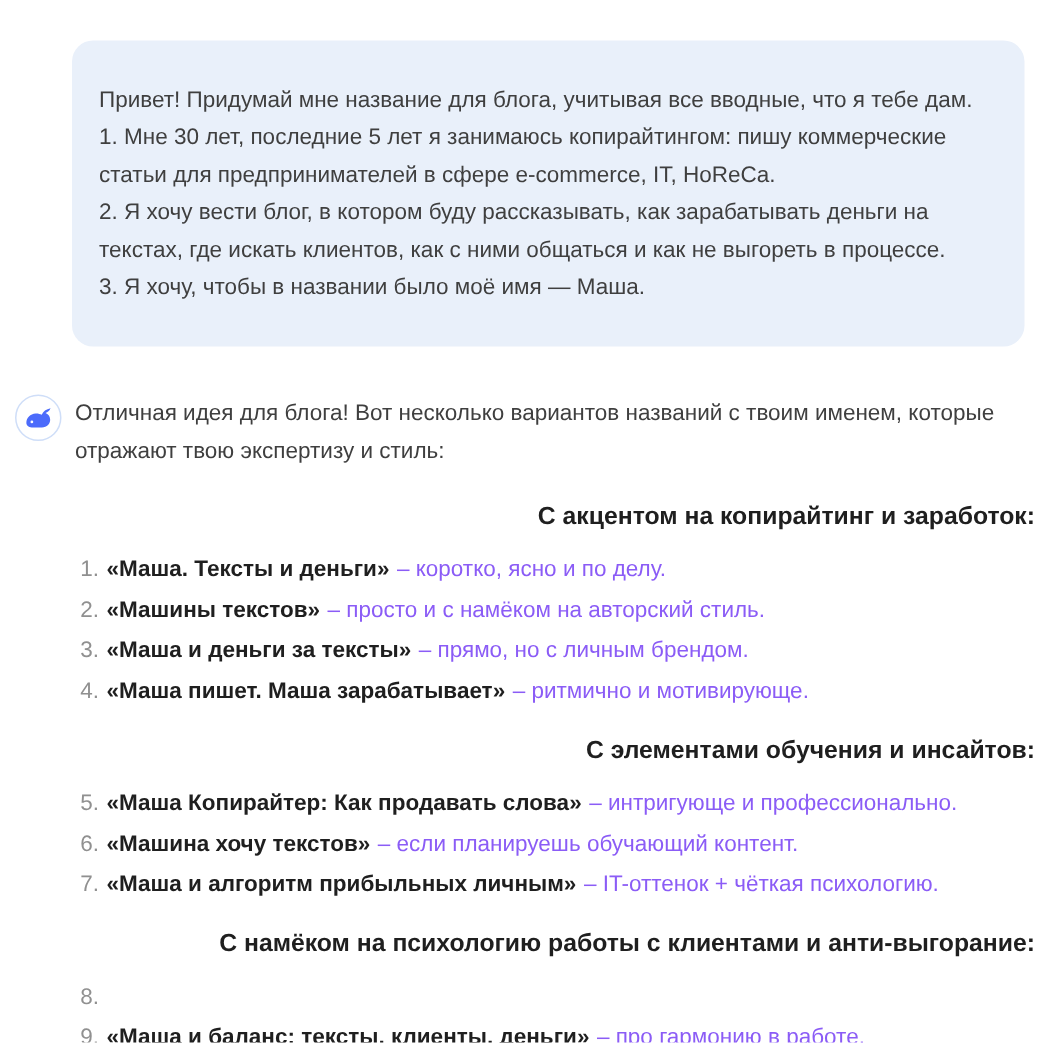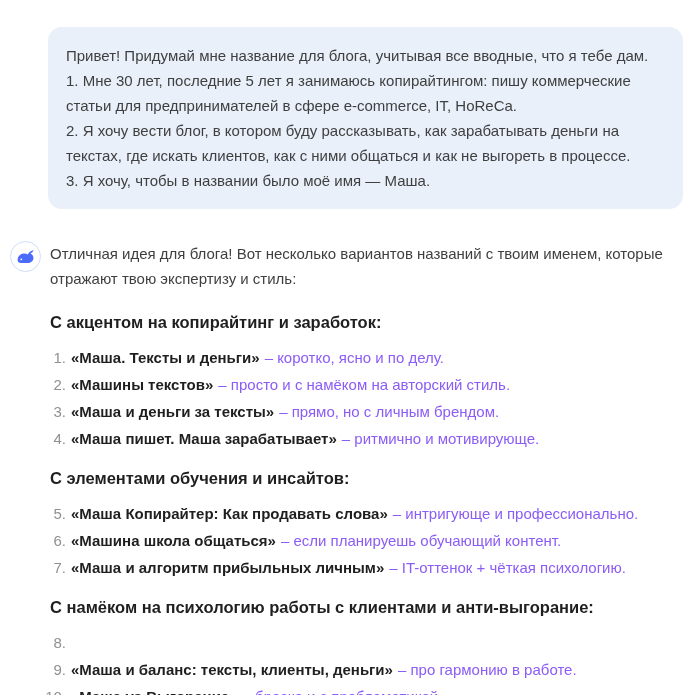--- a/index.html
+++ b/index.html
@@ -11,21 +11,21 @@
     overflow: hidden;
   }
   .chat { width: 700px; padding-top: 27px; }
 
   
   .user-bubble {
     margin-left: 48px;
     width: 635px;
     background: #e9f0fa;
     border-radius: 14px;
-    padding: 16px 18px;
+    padding: 27px 18px;
     font-size: 15px;
     line-height: 25px;
     color: #3f3f3f;
   }
 
   
   .assistant-row {
     margin-top: 32px;
     margin-left: 10px;
     display: flex;
@@ -47,20 +47,21 @@
     line-height: 25px;
     color: #3f3f3f;
     max-width: 622px;
   }
   .section-heading {
     font-size: 16.5px;
     font-weight: 700;
     color: #1f1f1f;
     line-height: 17px;
     margin: 23px 0 19px 0;
+    text-align: right;
   }
   .num-list { margin-left: -10px; }
   .list-row {
     display: flex;
     align-items: baseline;
     font-size: 15px;
     line-height: 16px;
     margin-bottom: 11px;
   }
   .num {
@@ -117,21 +118,21 @@
       </div>
 
       <div class="section-heading">С элементами обучения и инсайтов:</div>
       <div class="num-list">
         <div class="list-row">
           <span class="num">5.</span>
           <span><strong class="item-title">«Маша Копирайтер: Как продавать слова»</strong><span class="desc">– интригующе и профессионально.</span></span>
         </div>
         <div class="list-row">
           <span class="num">6.</span>
-          <span><strong class="item-title">«Машина школа общаться»</strong><span class="desc">– если планируешь обучающий контент.</span></span>
+          <span><strong class="item-title">«Машина хочу текстов»</strong><span class="desc">– если планируешь обучающий контент.</span></span>
         </div>
         <div class="list-row">
           <span class="num">7.</span>
           <span><strong class="item-title">«Маша и алгоритм прибыльных личным»</strong><span class="desc">– IT-оттенок + чёткая психологию.</span></span>
         </div>
       </div>
 
       <div class="section-heading">С намёком на психологию работы с клиентами и анти-выгорание:</div>
       <div class="num-list">
         <div class="list-row">

